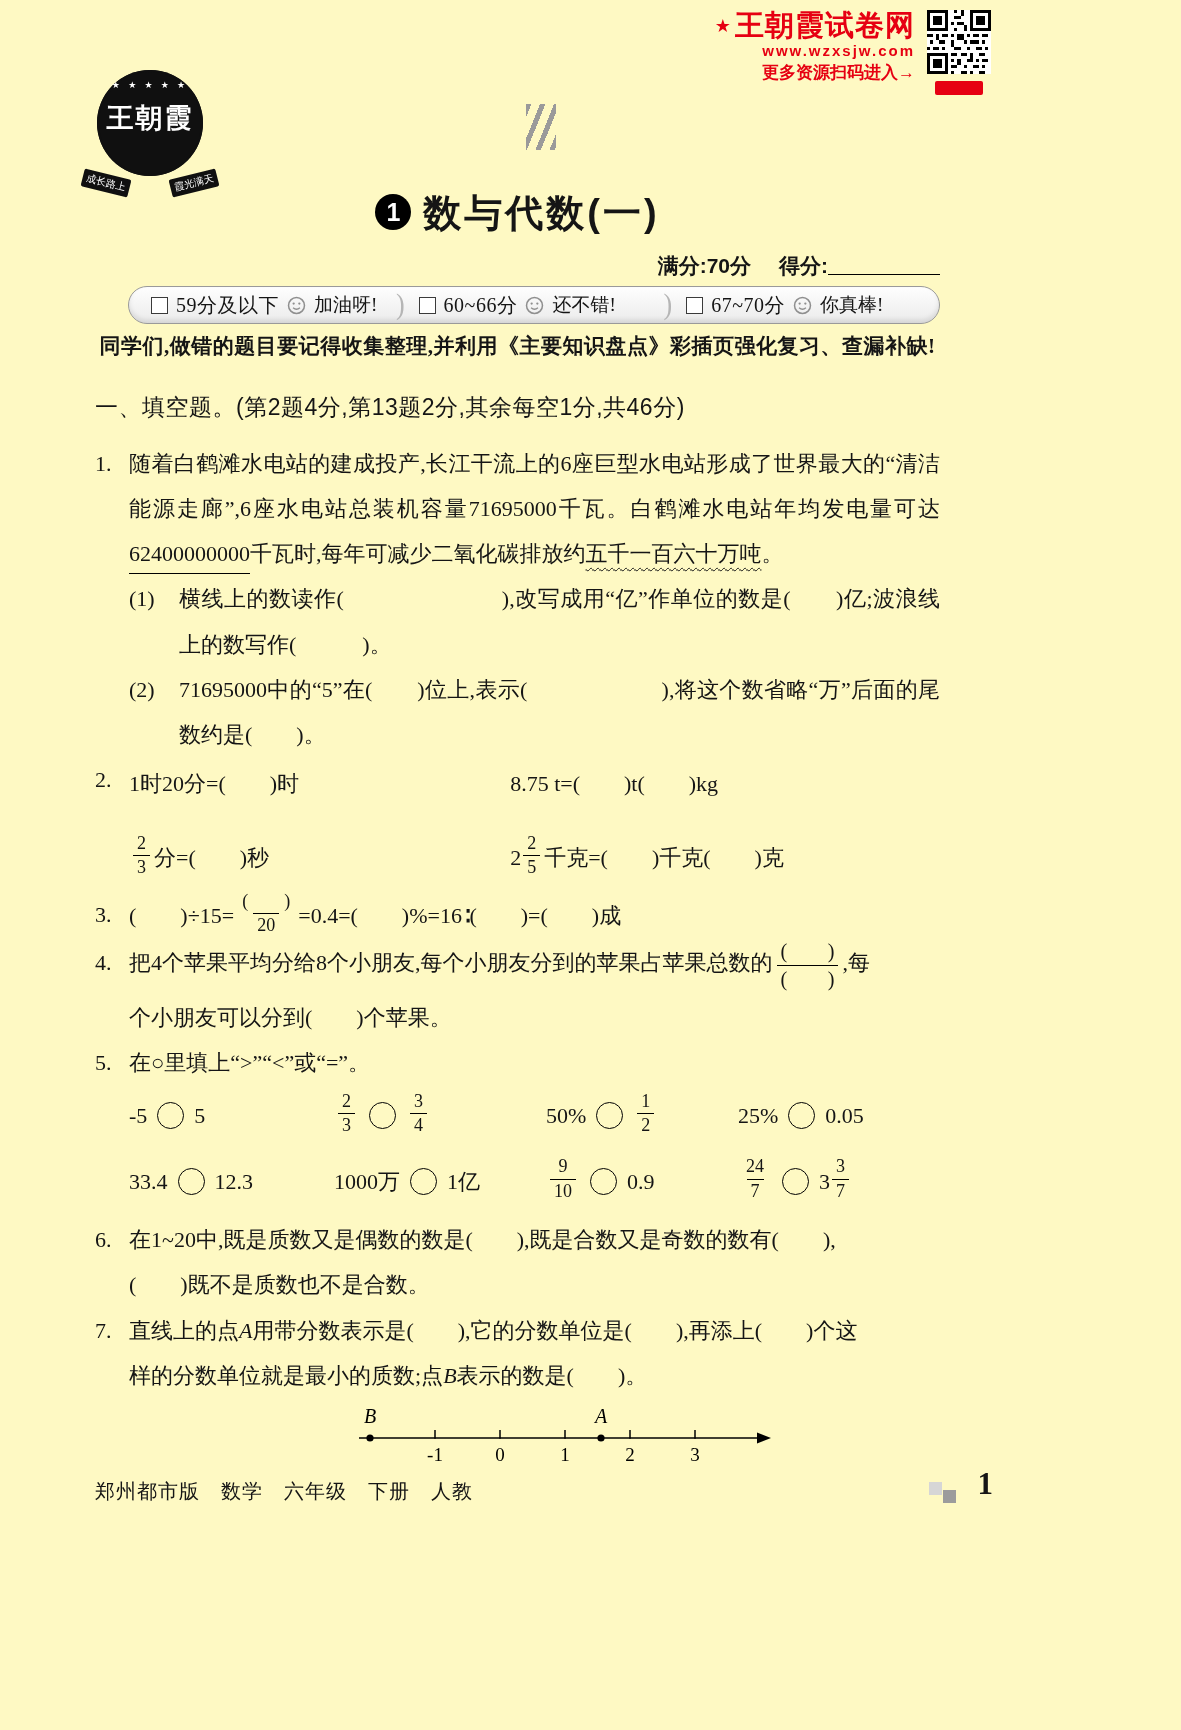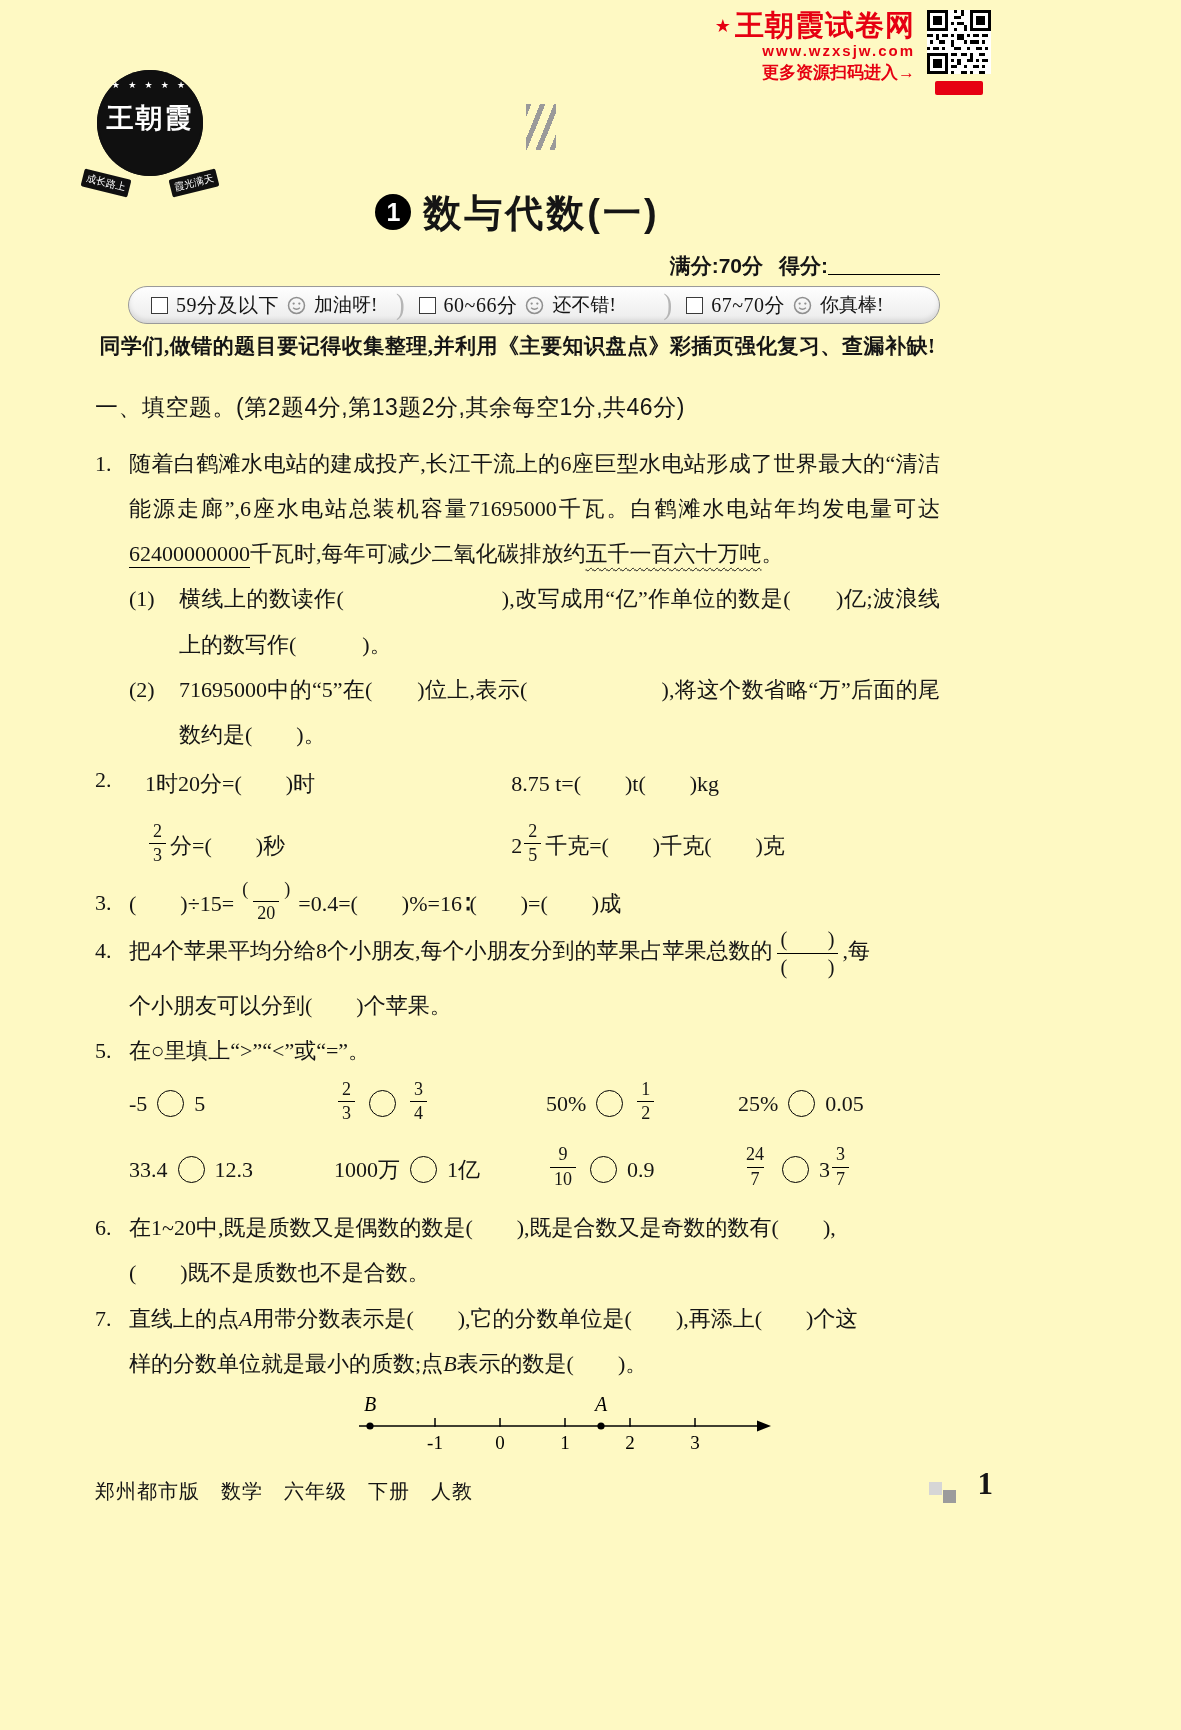--- a/index.html
+++ b/index.html
@@ -46,21 +46,21 @@
 
   
   .title { position:absolute; top:188px; left:95px; width:845px; text-align:center;
     font-family:"Liberation Sans","DejaVu Sans",sans-serif; font-weight:bold; font-size:38px; letter-spacing:3px; }
   .badge { display:inline-block; width:36px; height:36px; line-height:36px; border-radius:50%;
     background:#000; color:#fff; font-size:25px; text-align:center; letter-spacing:0;
     margin-right:12px; vertical-align:5px; }
 
   .scoreline { position:absolute; top:252px; left:95px; width:845px; text-align:right;
     font-family:"Liberation Sans","DejaVu Sans",sans-serif; font-weight:bold; font-size:21px; }
-  .scoreline .full { margin-right:16px; }
+  .scoreline .full { margin-right:28px; }
   .score-blank { display:inline-block; width:112px; height:22px; border-bottom:1.6px solid #000; vertical-align:-2px; }
 
   .scorebar { position:absolute; top:286px; left:128px; width:812px; height:38px;
     border:1.5px solid #9a9a9a; border-radius:20px;
     background:linear-gradient(#fefefe,#ebebeb);
     box-shadow:inset 0 -3px 5px rgba(0,0,0,0.10);
     display:flex; align-items:center; padding:0 8px; }
   .sb-item { flex:1; display:flex; align-items:center; gap:8px; padding-left:14px; font-size:20px; }
   .sb-range { letter-spacing:0.5px; }
   .sb-comment { font-size:19px; }
@@ -73,32 +73,32 @@
   
   .main { position:absolute; top:384px; left:95px; width:845px; font-size:22px; line-height:2.05; }
   .section-heading { font-family:"Liberation Sans","DejaVu Sans",sans-serif; font-weight:normal;
     font-size:23px; margin-bottom:10px; letter-spacing:0.5px; }
   .q { display:flex; align-items:flex-start; }
   .q-no { flex:0 0 34px; }
   .q-body { flex:1; min-width:0; }
   .q-text { text-align:justify; }
   .q-part { display:flex; }
   .part-no { flex:0 0 50px; }
-  .u-line { border-bottom:1.6px solid #000; padding-bottom:1px; }
+  .u-line { border-bottom:1.6px solid #000; padding-bottom:7px; }
   .u-wavy { text-decoration:underline wavy; text-decoration-thickness:1px; text-underline-offset:6px; }
 
   .frac { display:inline-flex; flex-direction:column; align-items:center; vertical-align:middle;
     margin:0 4px; line-height:1.3; font-size:0.82em; position:relative; top:-2px; }
   .frac .fnum { padding:0 4px; }
   .frac .fden { border-top:1.6px solid #000; padding:0 4px; }
   .frac-big { font-size:0.92em; line-height:1.35; }
   .mixed { display:inline-flex; align-items:center; }
   .mixed .frac { margin-left:2px; }
 
-  .q2-grid { display:grid; grid-template-columns:47% 53%; row-gap:16px; align-items:center; margin:4px 16px 10px; }
+  .q2-grid { display:grid; grid-template-columns:47% 53%; row-gap:28px; align-items:center; margin:4px 0 10px; }
   .q-inline { display:flex; align-items:center; flex-wrap:nowrap; }
   .q4-l1 { display:flex; align-items:flex-start; }
 
   .q5-grid { display:grid; grid-template-columns:205px 212px 192px 1fr; row-gap:18px; align-items:center; margin:6px 0 12px; }
   .q5-cell { display:flex; align-items:center; }
   .cmp-circle { width:27px; height:27px; border:1.7px solid #000; border-radius:50%;
     display:inline-block; margin:0 10px; flex:0 0 auto; }
 
   .var { font-style:italic; }
 

